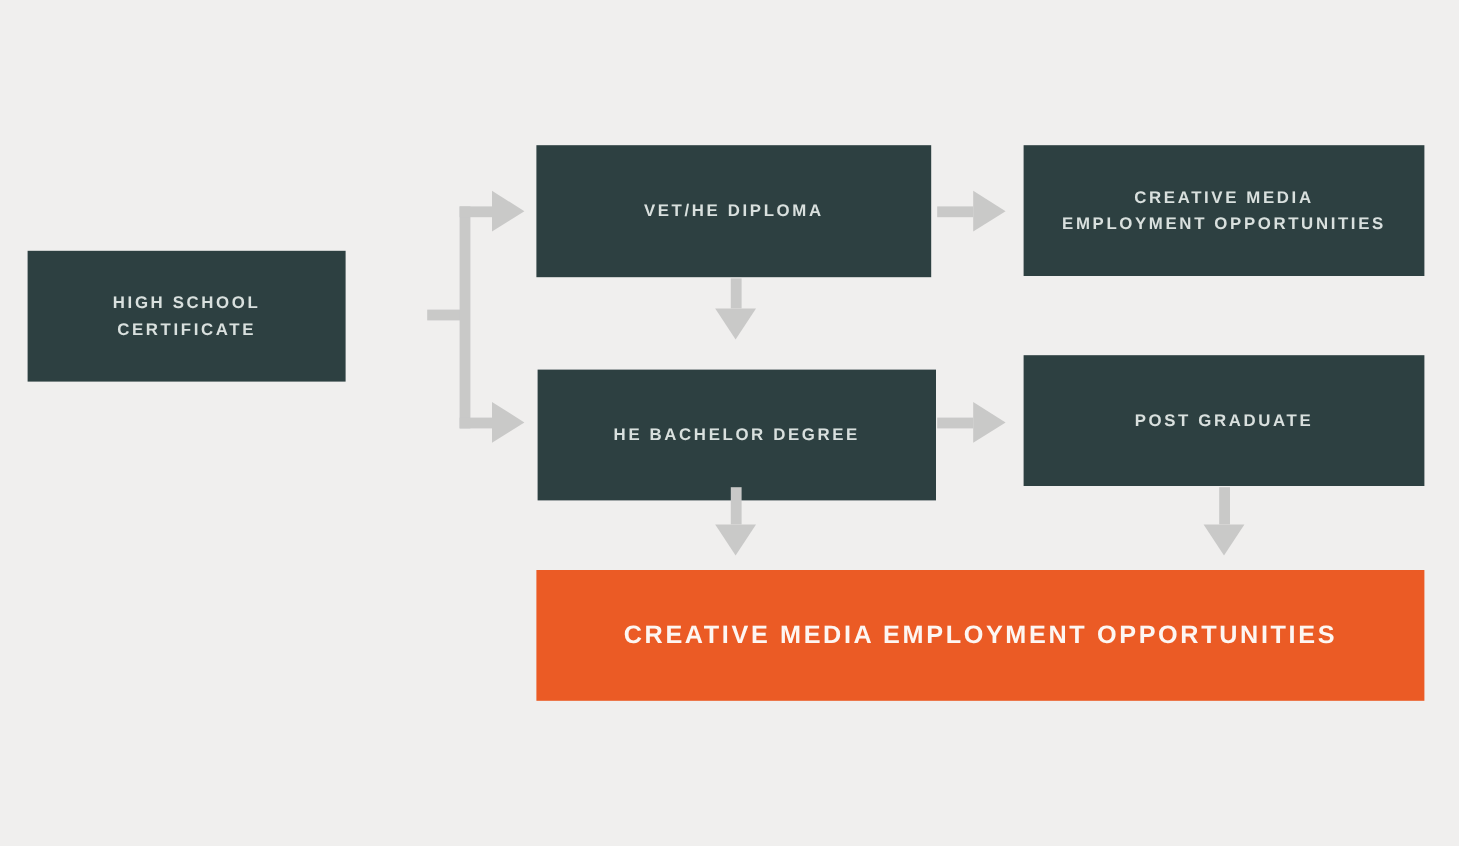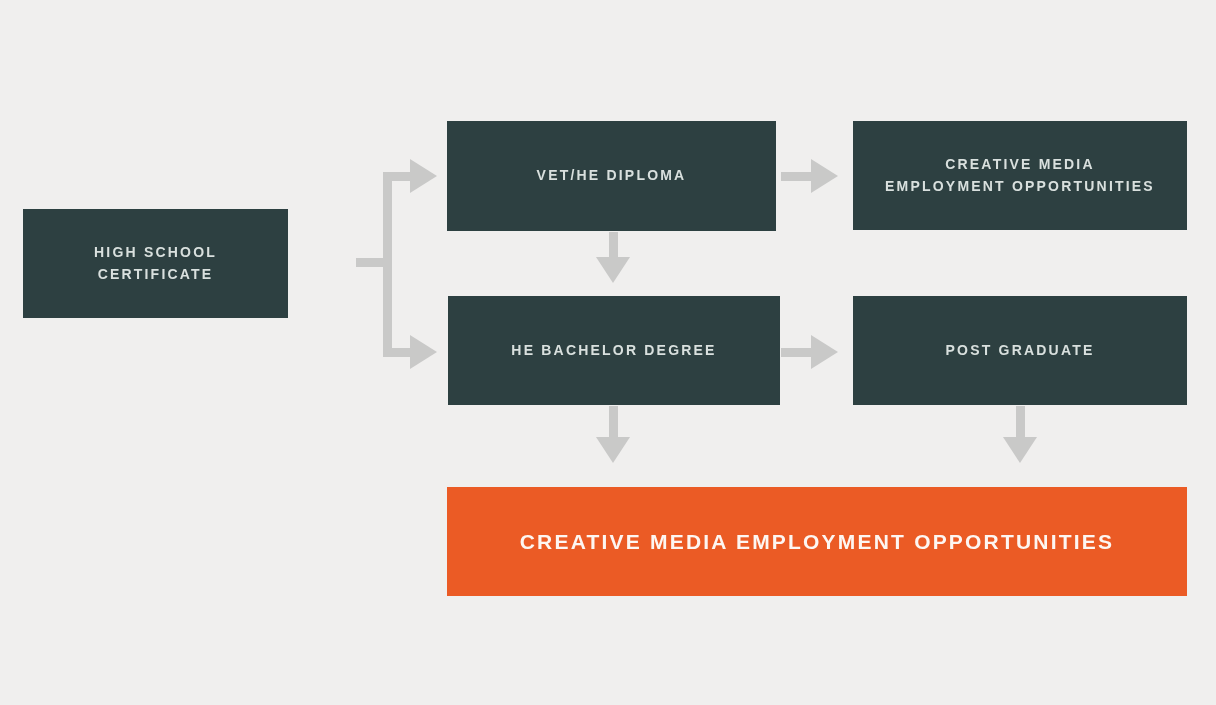--- a/index.html
+++ b/index.html
@@ -35,23 +35,23 @@
     font-weight: bold;
     font-size: 21px;
     letter-spacing: 2.2px;
   }
   .two-line span { display: block; }
 
   
   #box-hs  { left: 23px;  top: 209px; width: 265px; height: 109px; }
   #box-vet { left: 447px; top: 121px; width: 329px; height: 110px; }
   #box-cmt { left: 853px; top: 121px; width: 334px; height: 109px; }
-  #box-heb { left: 448px; top: 296px; width: 332px; height: 109px; }
+  #box-heb { left: 448px; top: 308px; width: 332px; height: 109px; }
   #box-pg  { left: 853px; top: 296px; width: 334px; height: 109px; }
-  #box-cmm { left: 447px; top: 487px; width: 740px; height: 109px; }
+  #box-cmm { left: 447px; top: 475px; width: 740px; height: 109px; }
 
   
   .shaft { position: absolute; background: var(--connector, #c9c9c8); }
   .head-right {
     position: absolute; width: 0; height: 0;
     border-top: 17px solid transparent;
     border-bottom: 17px solid transparent;
     border-left: 27px solid var(--connector, #c9c9c8);
   }
   .head-down {

